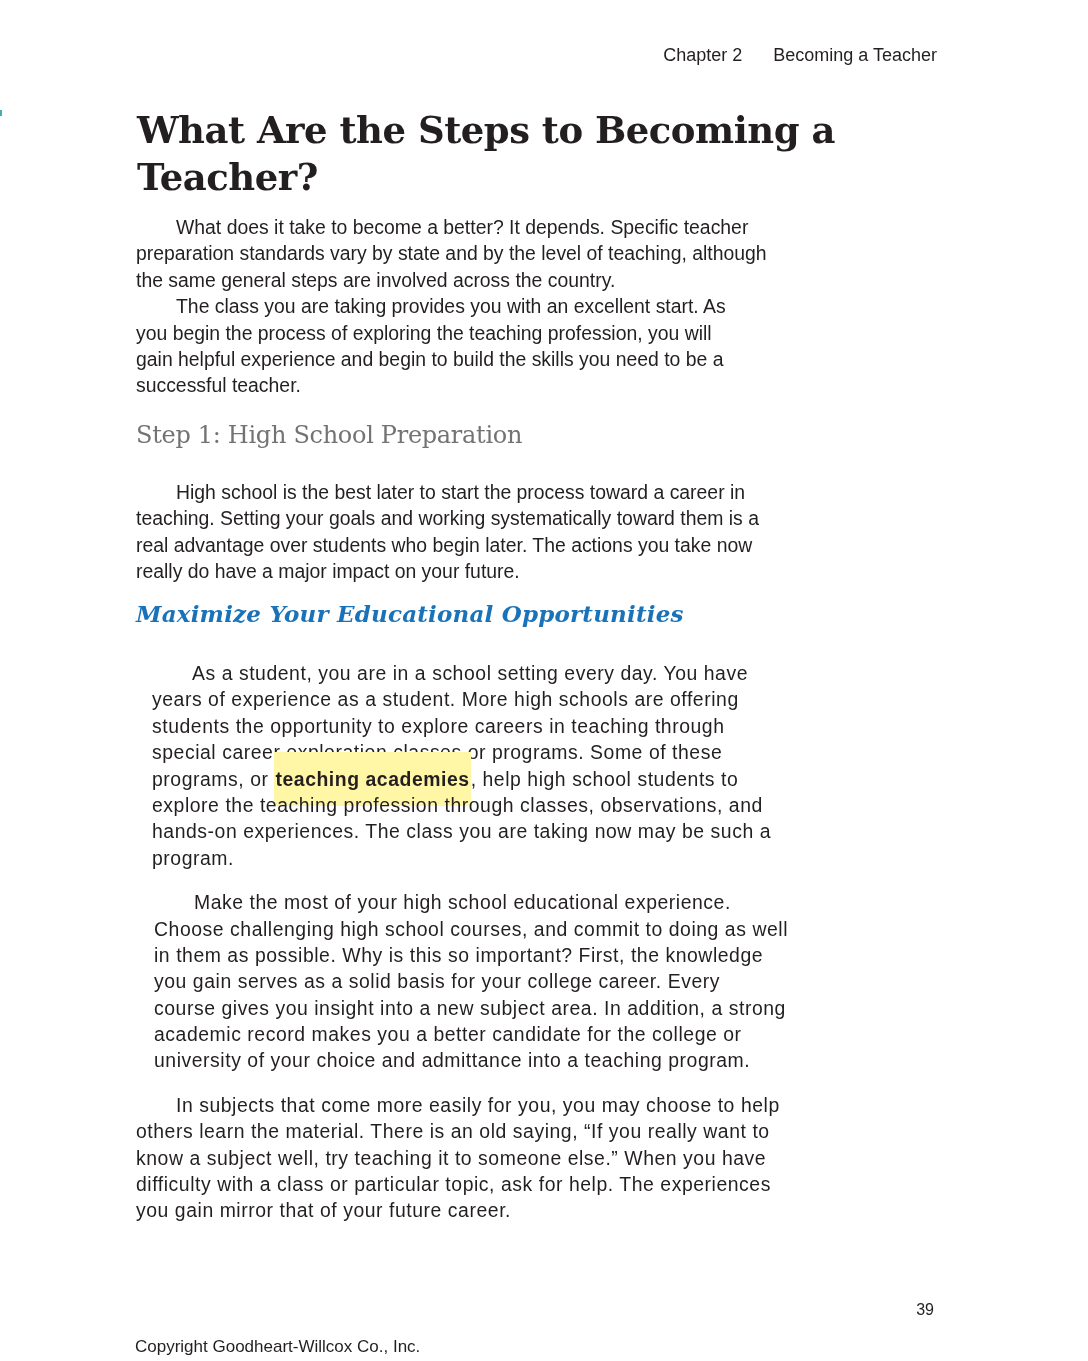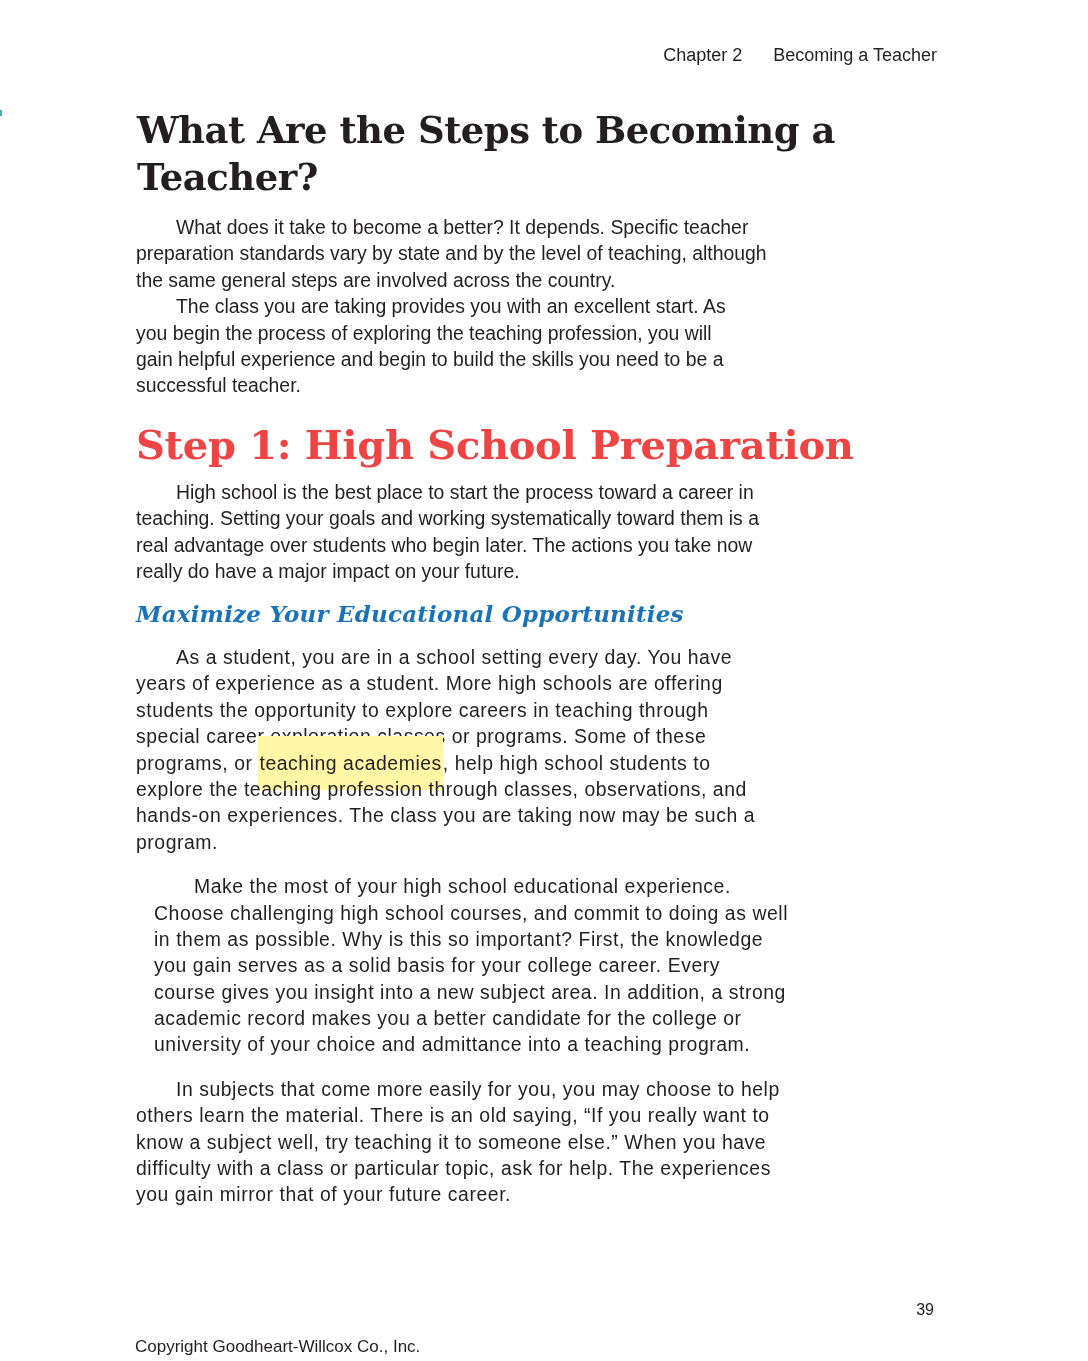--- a/index.html
+++ b/index.html
@@ -8,23 +8,23 @@
   .teal-mark { position: absolute; left: 0; top: 110px; width: 2px; height: 6px; background: #3fb0b0; }
   .running-head { position: absolute; top: 45px; right: 67px; font-family: "Liberation Sans", sans-serif; font-size: 18px; color: #231f20; white-space: nowrap; }
   .running-head .chap { margin-right: 26px; }
   .title { position: absolute; left: 136px; top: 106px; margin: 1px; font-family: "DejaVu Serif", serif; font-weight: bold; font-size: 37px; line-height: 47px; color: #231f20; letter-spacing: -0.5px; }
   .title .line { display: block; white-space: nowrap; }
   .body-text { font-family: "Liberation Sans", sans-serif; font-size: 19.4px; color: #231f20; }
   .body-text .line { display: block; white-space: nowrap; height: 26.4px; line-height: 26.4px; }
   .body-text .indent { padding-left: 40px; }
   .block { position: absolute; left: 136px; }
   .spaced { letter-spacing: 0.55px; }
-  .h2 { position: absolute; left: 136px; top: 421px; margin: 0; font-family: "DejaVu Serif", serif; font-weight: bold; font-size: 40px; color: #ef4444; white-space: nowrap; letter-spacing: -0.3px; }
+  .h2 { position: absolute; left: 136px; top: 421px; margin: 0; font-family: "DejaVu Serif", serif; font-weight: normal; font-size: 24px; color: #737373; white-space: nowrap; letter-spacing: -0.3px; }
   .h3 { position: absolute; left: 136px; top: 600px; margin: 0; font-family: "DejaVu Serif", serif; font-style: italic; font-weight: bold; font-size: 23px; color: #1a73b9; white-space: nowrap; letter-spacing: 0.2px; }
-  .key-term { background: #fff6a6; font-weight: normal; padding: 16px 1px; }
+  .key-term { background: #fff6a6; font-weight: bold; padding: 16px 1px; }
   .footer { position: absolute; top: 1337px; font-family: "Liberation Sans", sans-serif; font-size: 17px; color: #231f20; white-space: nowrap; }
   .footer.copyright { left: 135px; }
   .footer.pagenum { right: 70px; font-size: 16px; top: 1301px; }
 </style>
 </head>
 <body>
 
 <div class="page">
 
   <div class="teal-mark"></div>
@@ -50,31 +50,31 @@
       <span class="line">you begin the process of exploring the teaching profession, you will</span>
       <span class="line">gain helpful experience and begin to build the skills you need to be a</span>
       <span class="line">successful teacher.</span>
     </p>
   </div>
 
   <h2 class="h2">Step 1: High School Preparation</h2>
 
   <div class="block body-text" style="top:479px;">
     <p style="margin:0;">
-      <span class="line indent">High school is the best place to start the process toward a career in</span>
+      <span class="line indent">High school is the best later to start the process toward a career in</span>
       <span class="line">teaching. Setting your goals and working systematically toward them is a</span>
       <span class="line">real advantage over students who begin later. The actions you take now</span>
       <span class="line">really do have a major impact on your future.</span>
     </p>
   </div>
 
   <h3 class="h3">Maximize Your Educational Opportunities</h3>
 
   <div class="block body-text spaced" style="top:644px;">
-    <p style="margin:0;">
+    <p style="margin:16px;">
       <span class="line indent">As a student, you are in a school setting every day. You have</span>
       <span class="line">years of experience as a student. More high schools are offering</span>
       <span class="line">students the opportunity to explore careers in teaching through</span>
       <span class="line">special career exploration classes or programs. Some of these</span>
       <span class="line"><span>programs, or </span><span class="key-term">teaching academies</span><span>, help high school students to</span></span>
       <span class="line">explore the teaching profession through classes, observations, and</span>
       <span class="line">hands-on experiences. The class you are taking now may be such a</span>
       <span class="line">program.</span>
     </p>
     <p style="margin:18px;">

